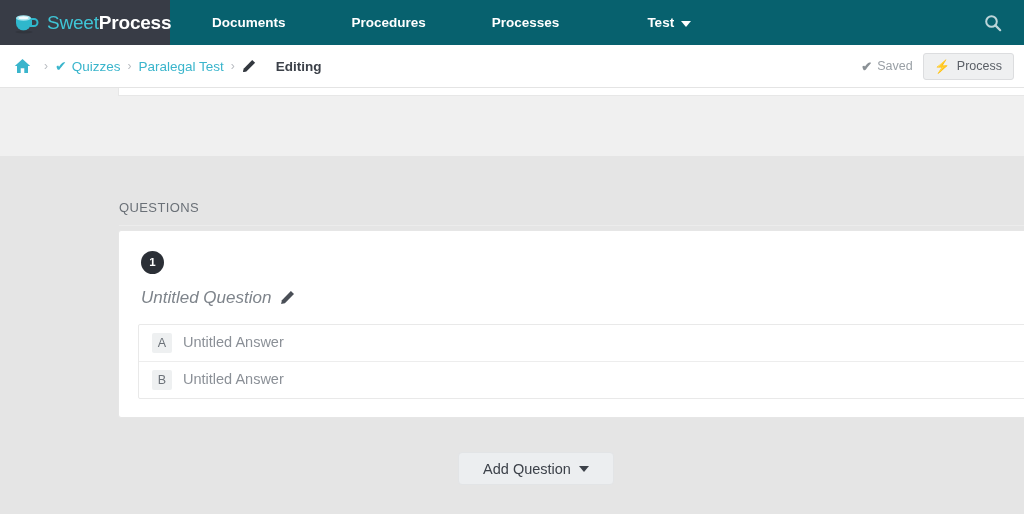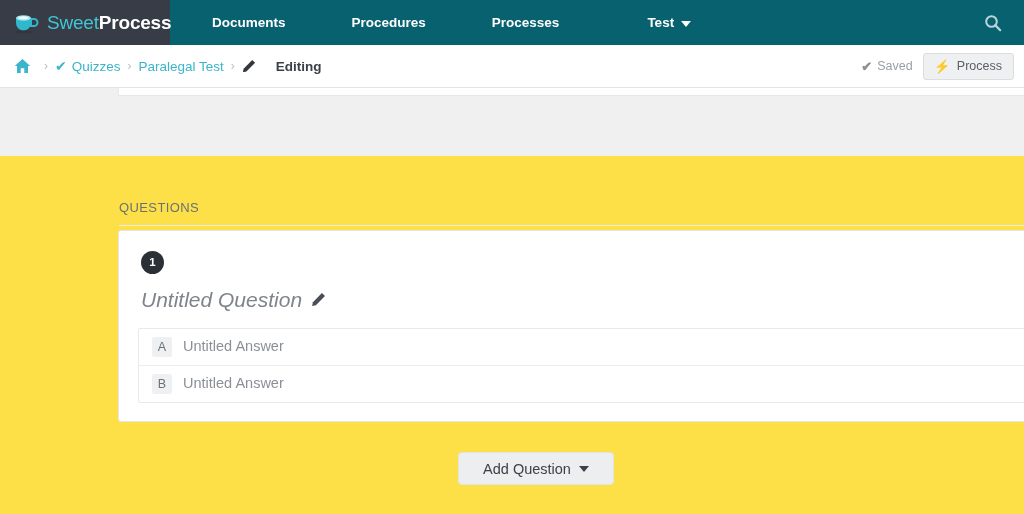--- a/index.html
+++ b/index.html
@@ -180,21 +180,21 @@
     background: #f0f0f0;
   }
 
   
   .content {
     position: absolute;
     top: 156px;
     left: 0;
     width: 1024px;
     height: 358px;
-    background: #fde047;
+    background: #e5e5e5;
   }
   .section-title {
     position: absolute;
     top: 44px;
     left: 119px;
     font-size: 13px;
     font-weight: 400;
     color: #6a7077;
     letter-spacing: 0.4px;
   }
@@ -231,21 +231,21 @@
   }
   .qtitle-row {
     display: flex;
     align-items: center;
     gap: 9px;
     margin-top: 15px;
     margin-bottom: 18px;
     cursor: pointer;
   }
   .qtitle {
-    font-size: 21px;
+    font-size: 17px;
     font-style: italic;
     color: #7e848b;
     line-height: 1;
   }
   .pencil { display: block; }
 
   .answers {
     margin: 0 19px 18px 19px;
     border: 1px solid #e9e9e9;
     border-radius: 2px;

